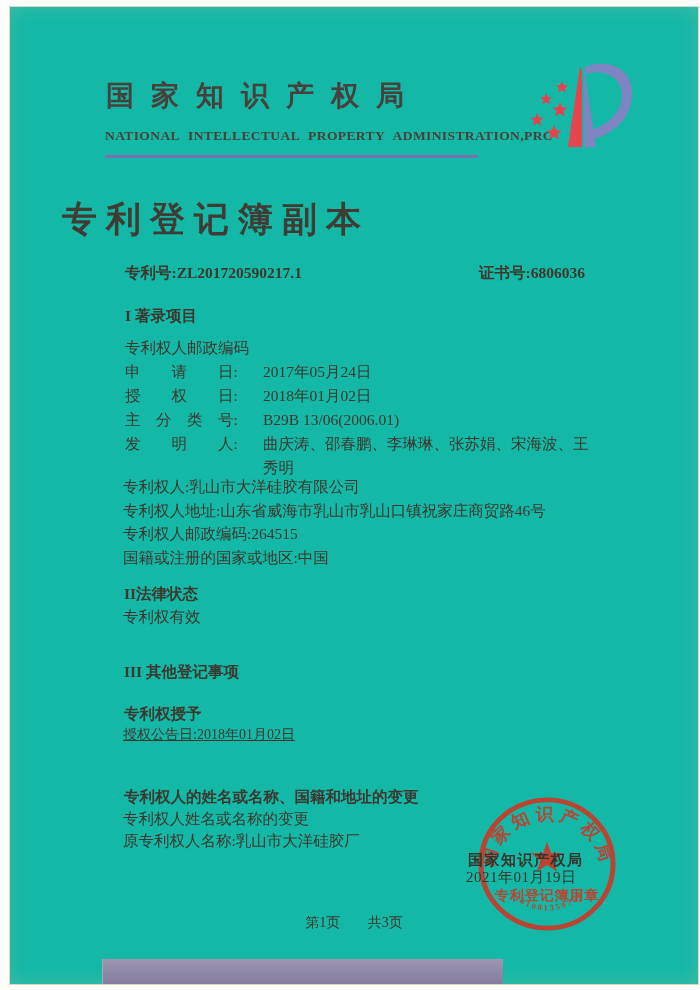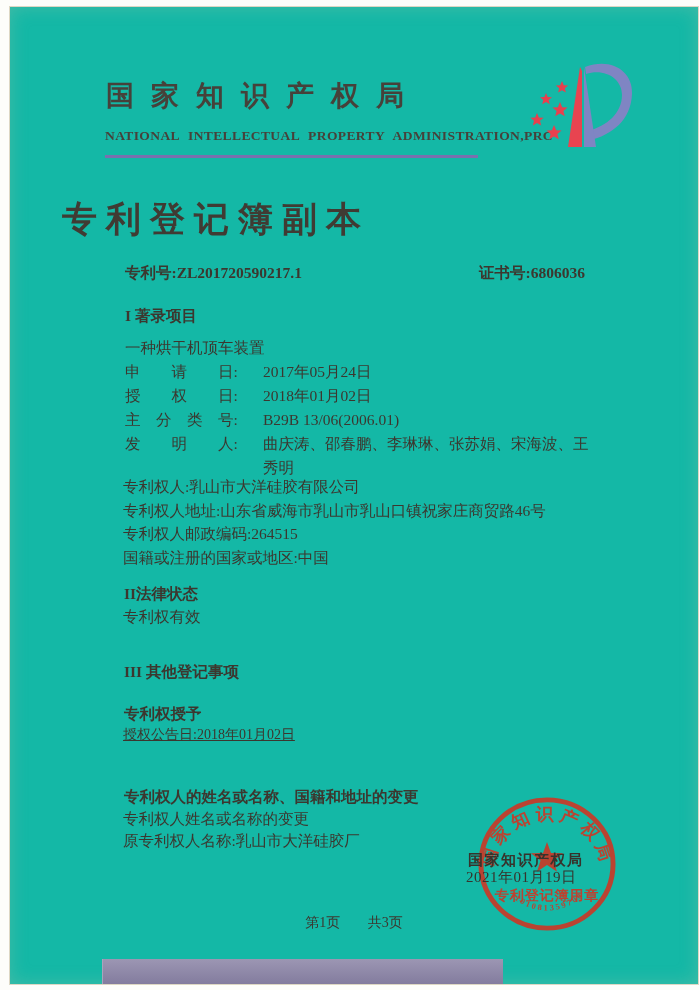--- a/index.html
+++ b/index.html
@@ -99,21 +99,21 @@
 
   <div class="abs meta-row">
     <span class="meta-patent">专利号:ZL201720590217.1</span>
     <span class="meta-cert">证书号:6806036</span>
   </div>
 
   <div class="abs sec-heading h1">I 著录项目</div>
 
   <div class="abs biblio">
     <div class="biblio-row">
-      <span class="biblio-value">一种烘干机顶车装置</span>
+      <span class="biblio-value">专利权人邮政编码</span>
     </div>
     <div class="biblio-row">
       <span class="biblio-label">申　　请　　日:</span>
       <span class="biblio-value">2017年05月24日</span>
     </div>
     <div class="biblio-row">
       <span class="biblio-label">授　　权　　日:</span>
       <span class="biblio-value">2018年01月02日</span>
     </div>
     <div class="biblio-row">

